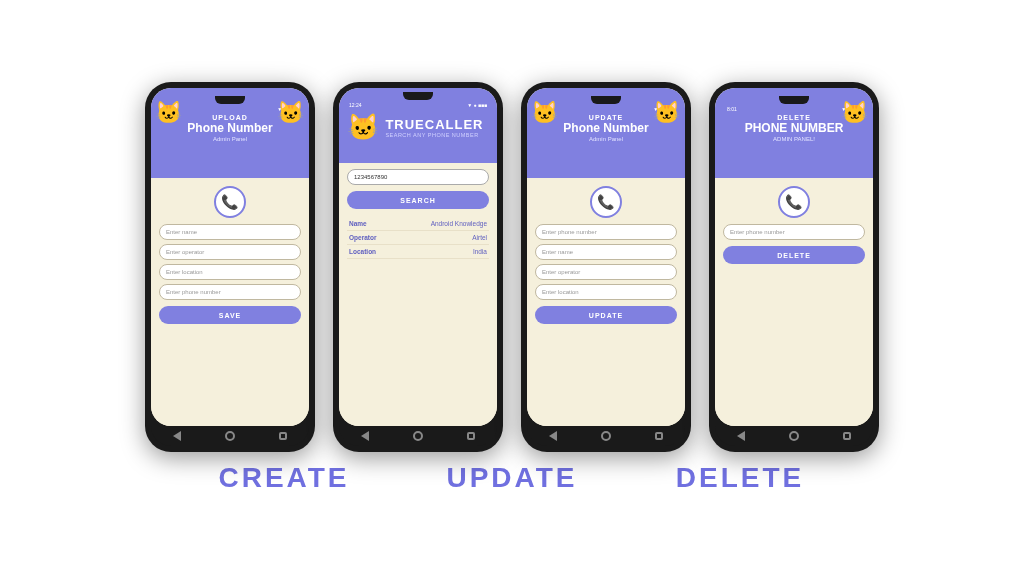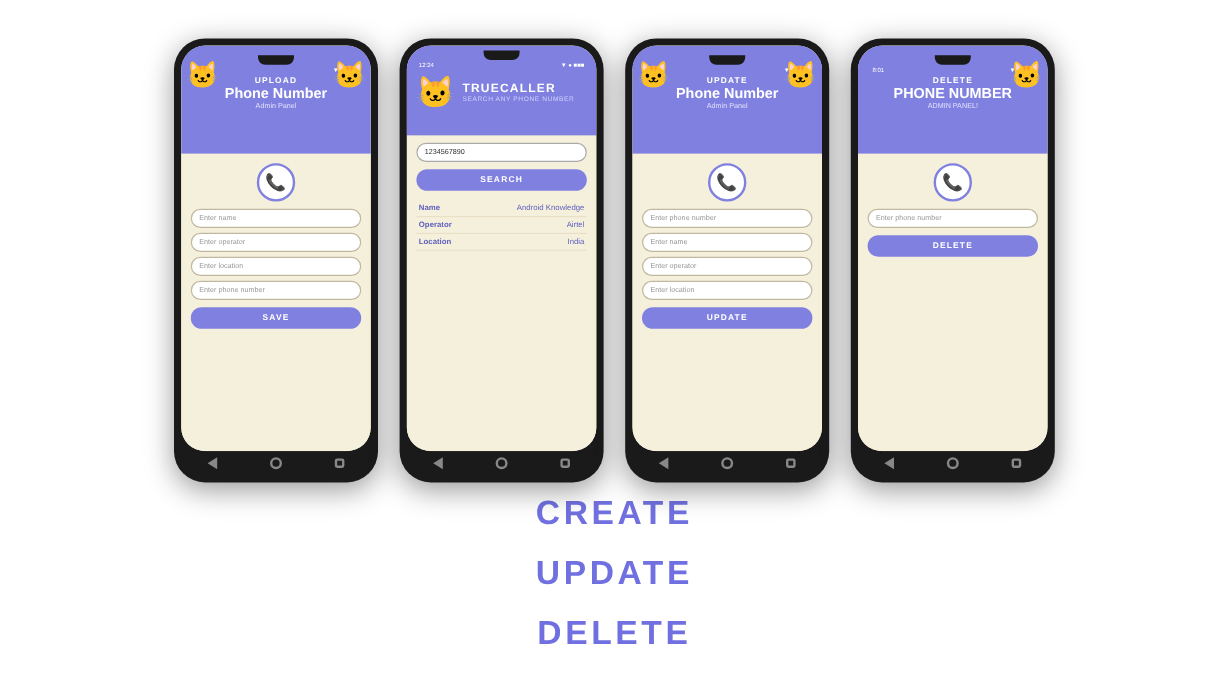--- a/index.html
+++ b/index.html
@@ -19,21 +19,21 @@
       display: flex;
       flex-direction: row;
       justify-content: center;
       align-items: flex-end;
       gap: 18px;
       margin-bottom: 10px;
     }
 
     .labels-row {
       display: flex;
-      flex-direction: column;
+      flex-direction: row;
       justify-content: center;
       align-items: center;
       gap: 18px;
     }
 
     .label-item {
       width: 210px;
       text-align: center;
       font-size: 28px;
       font-weight: 900;
@@ -287,21 +287,21 @@
     <div class="phone-screen">
       <div style="background:#8080e0; padding:4px 8px 6px; min-height:75px;">
         <div class="phone-notch" style="margin:0 auto 2px;"></div>
         <div class="phone-status-bar">
           <span>12:24</span>
           <span>▼ ● ■■■</span>
         </div>
         <div style="display:flex; align-items:center; gap:6px; margin-top:4px;">
           <span style="font-size:26px;">🐱</span>
           <div>
-            <div style="color:#fff; font-size:10px; font-weight:900; letter-spacing:1px;">TRUECALLER</div>
+            <div style="color:#fff; font-size:13px; font-weight:900; letter-spacing:1px;">TRUECALLER</div>
             <div style="color:#d0d0ff; font-size:5.5px; letter-spacing:0.5px;">SEARCH ANY PHONE NUMBER</div>
           </div>
         </div>
       </div>
       <div class="phone-body">
         <div class="input-field filled" style="border-color:#aaa;">1234567890</div>
         <div class="btn-primary" style="margin-top:2px;">SEARCH</div>
         <div style="width:100%; margin-top:4px;">
           <div class="result-row">
             <span class="result-label">Name</span>

